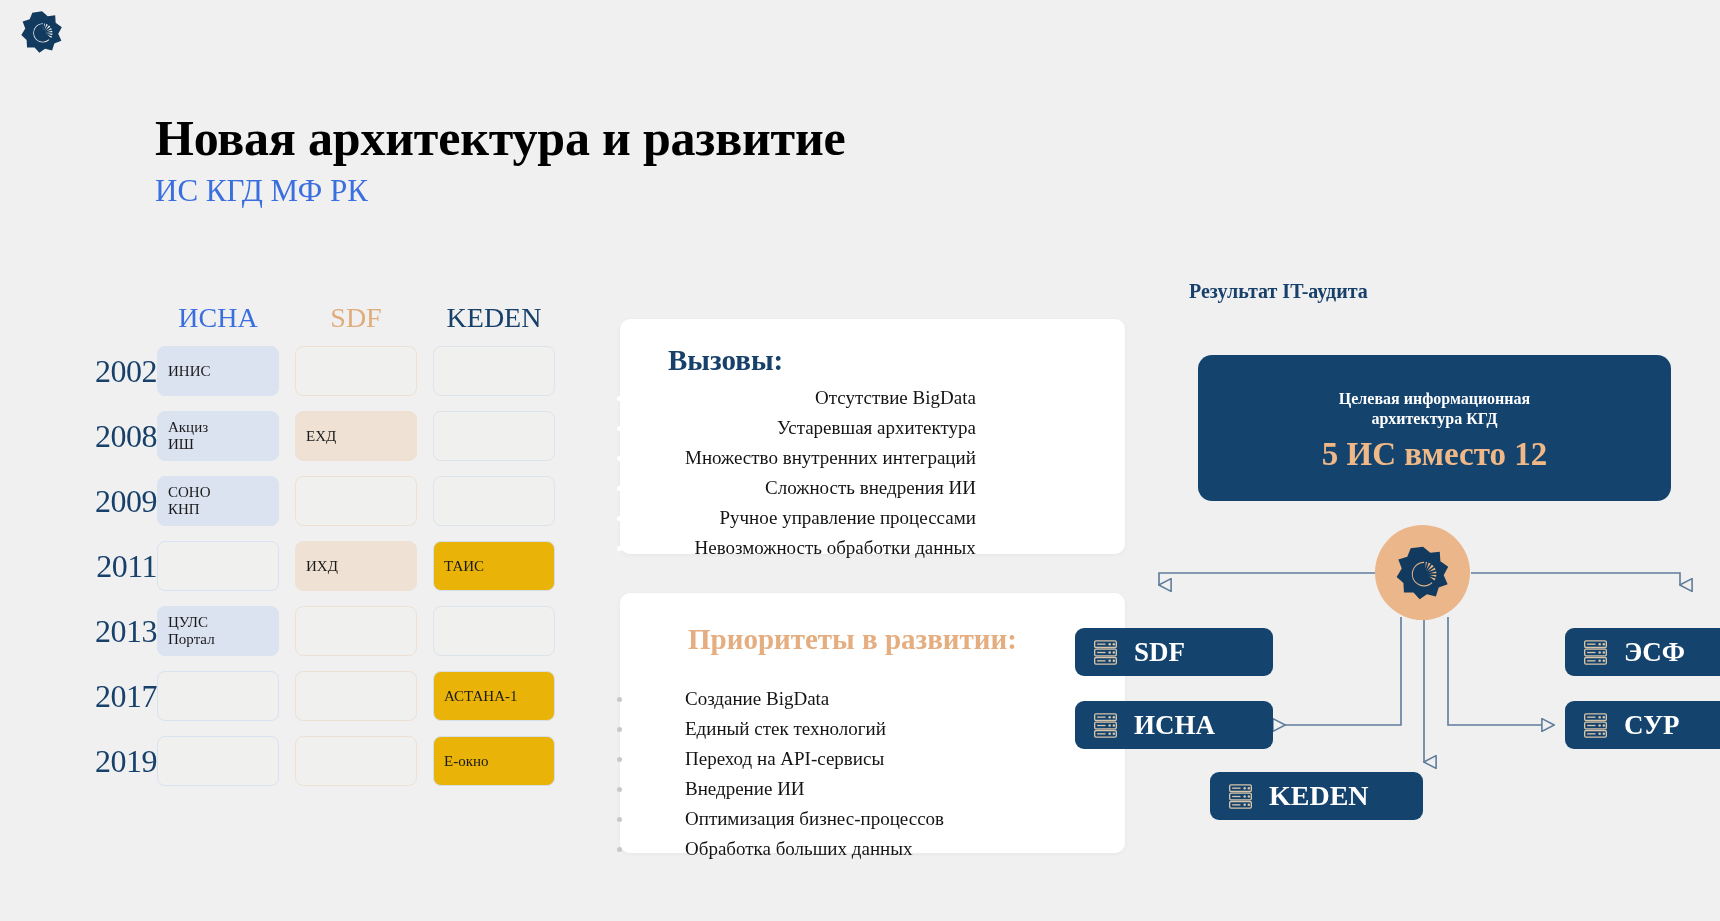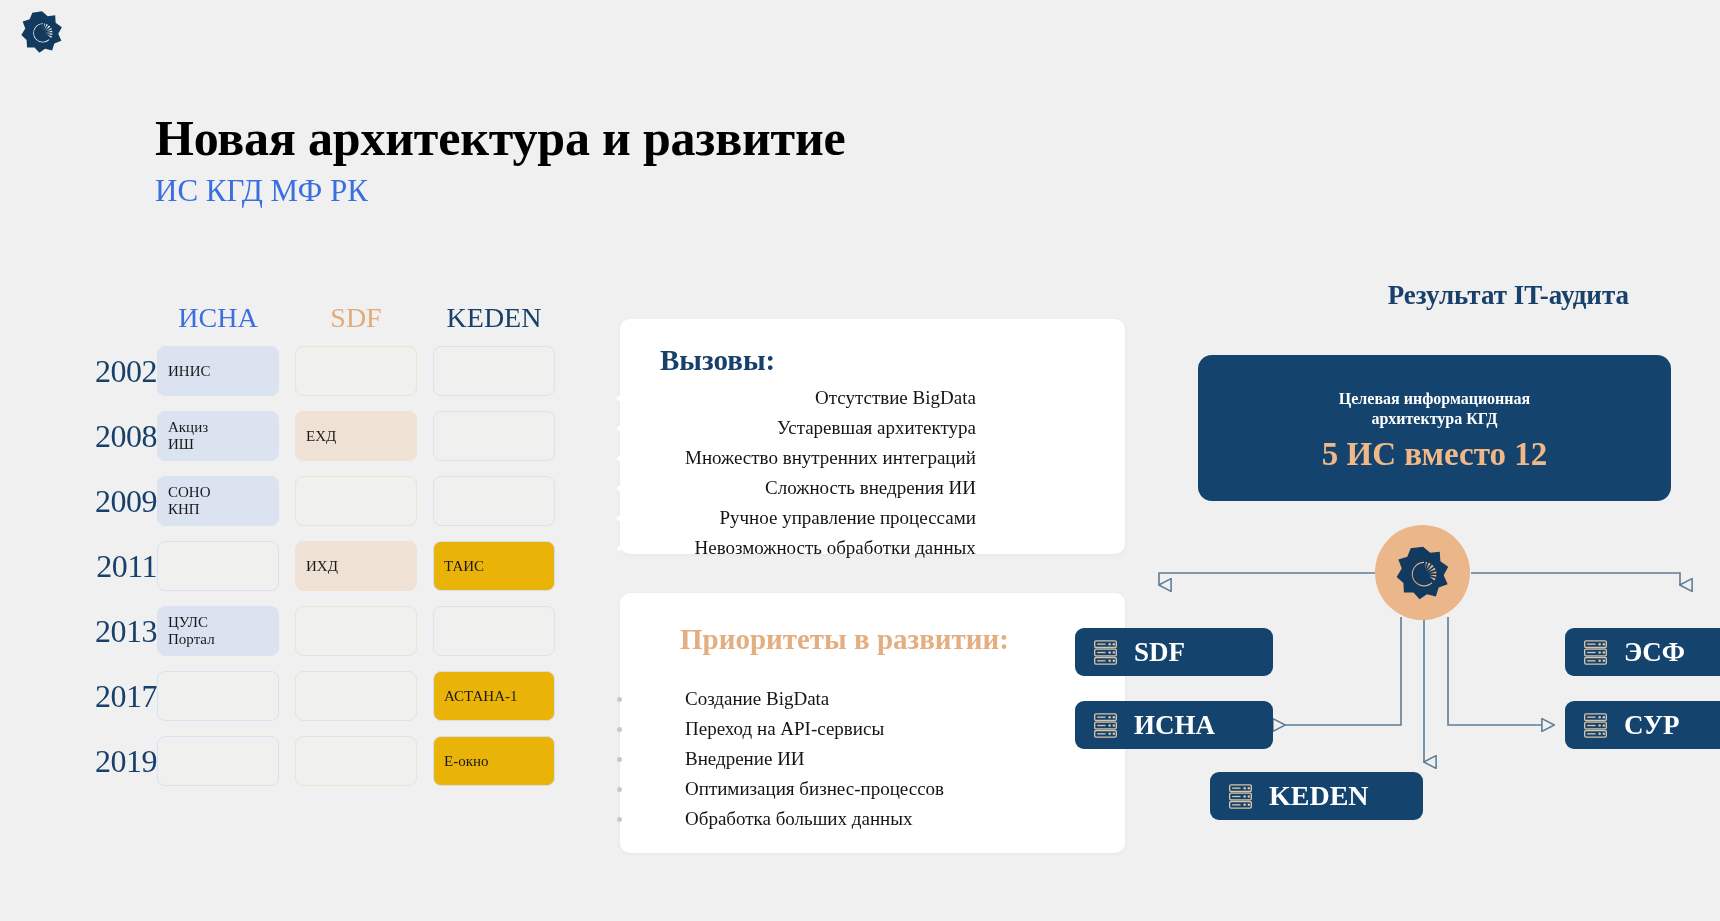--- a/index.html
+++ b/index.html
@@ -119,20 +119,21 @@
     box-shadow: 0 1px 5px rgba(0,0,0,0.045);
   }
   #card-challenges { left: 620px; top: 319px; width: 505px; height: 235px; }
   #card-priorities { left: 620px; top: 593px; width: 505px; height: 260px; }
 
   .card-title {
     font-size: 29px;
     font-weight: bold;
     line-height: 1;
     white-space: nowrap;
+    margin-left: 8px;
   }
   #challenges-title {
     position: absolute; left: 40px; top: 27px;
     color: #17406b;
   }
   #priorities-title {
     position: absolute; left: 60px; top: 32px;
     color: #e5ae81;
     text-align: right;
   }
@@ -157,22 +158,22 @@
   #challenges-list li::before { left: -68px; background:#ffffff; }
   
   #priorities-list { left: 65px; top: 91px; }
   #priorities-list li::before { left: -68px; background:#c9c9c9; }
 
   
   #audit-heading {
     position: absolute;
     left: 1189px; top: 280px;
     width: 440px;
-    text-align: right;
-    font-size: 27px;
+    text-align: left;
+    font-size: 20px;
     font-weight: bold;
     color: #17406b;
     white-space: nowrap;
   }
   #audit-banner {
     position: absolute;
     left: 1198px; top: 355px;
     width: 473px; height: 146px;
     background: #14436e;
     border-radius: 14px;
@@ -394,20 +395,21 @@
       <li>Сложность внедрения ИИ</li>
       <li>Ручное управление процессами</li>
       <li>Невозможность обработки данных</li>
     </ul>
 </div>
 
 <div class="card" id="card-priorities">
   <div class="card-title" id="priorities-title">Приоритеты в развитии:</div>
   <ul class="bullet-list" id="priorities-list">
       <li>Создание BigData</li>
+      <li>Единый стек технологий</li>
       <li>Переход на API-сервисы</li>
       <li>Внедрение ИИ</li>
       <li>Оптимизация бизнес-процессов</li>
       <li>Обработка больших данных</li>
     </ul>
 </div>
 
 <div id="audit-heading">Результат IT-аудита</div>
 <div id="audit-banner">
   <div id="audit-banner-sub">Целевая информационная

